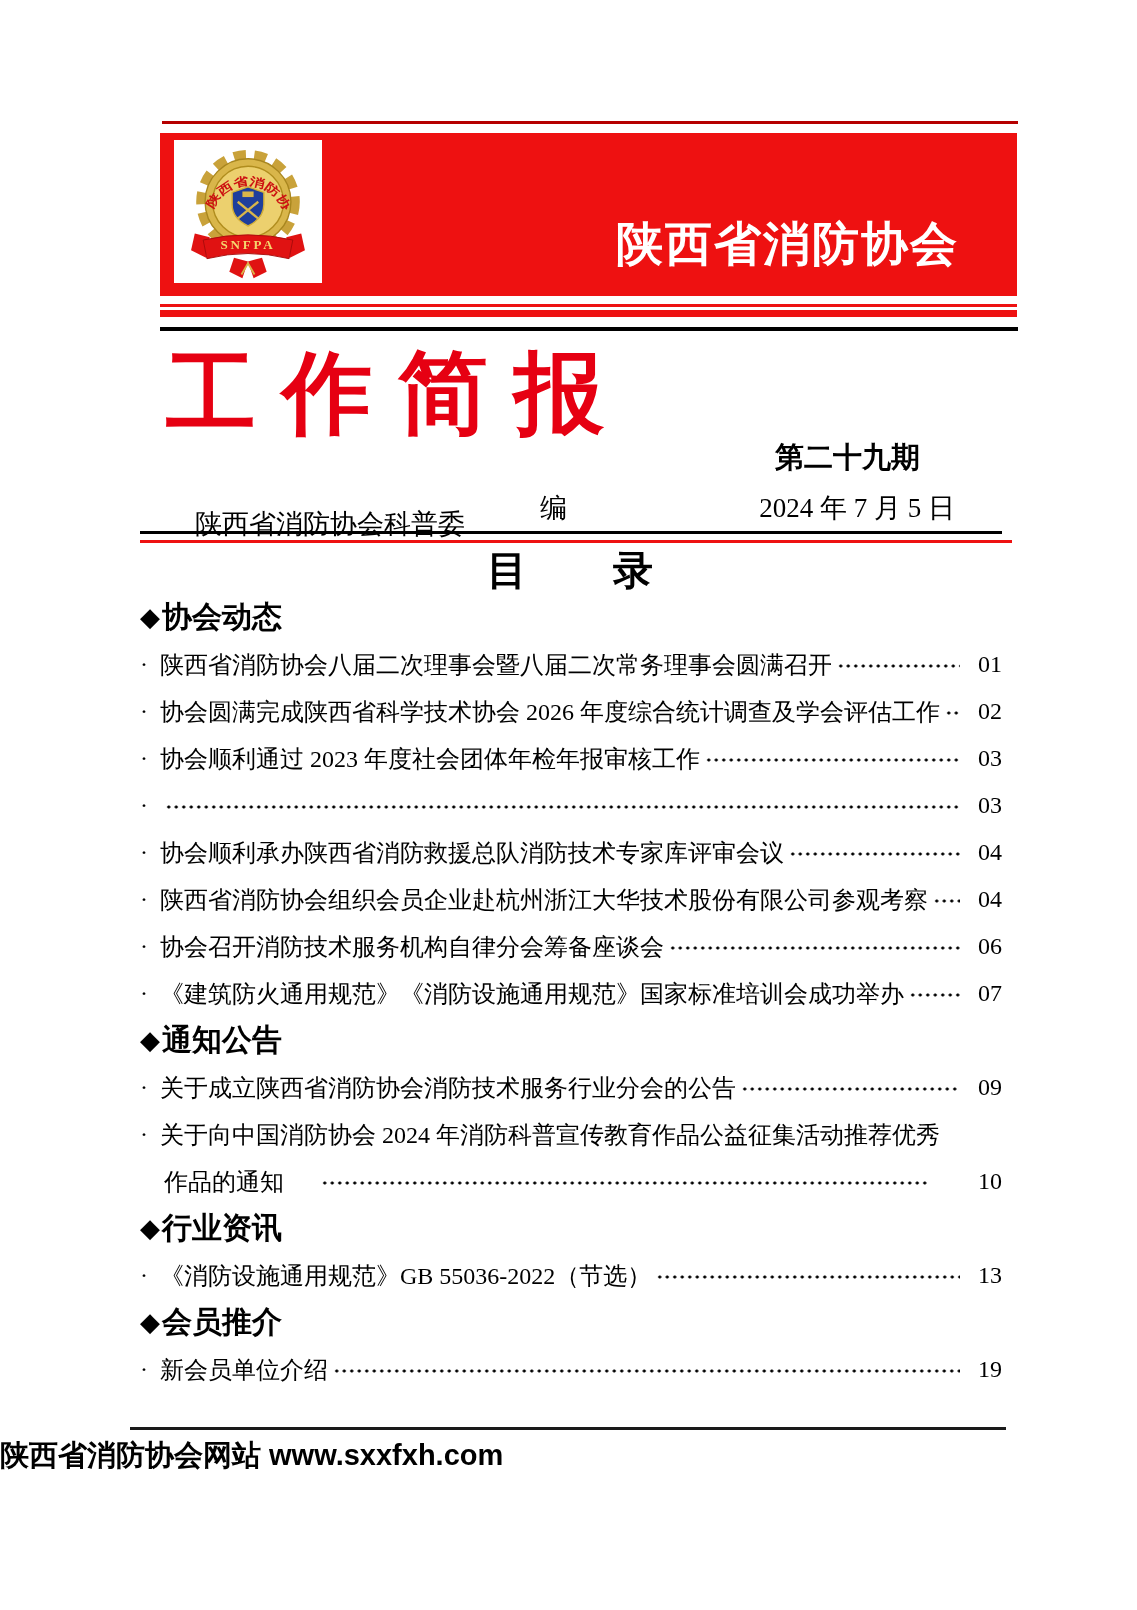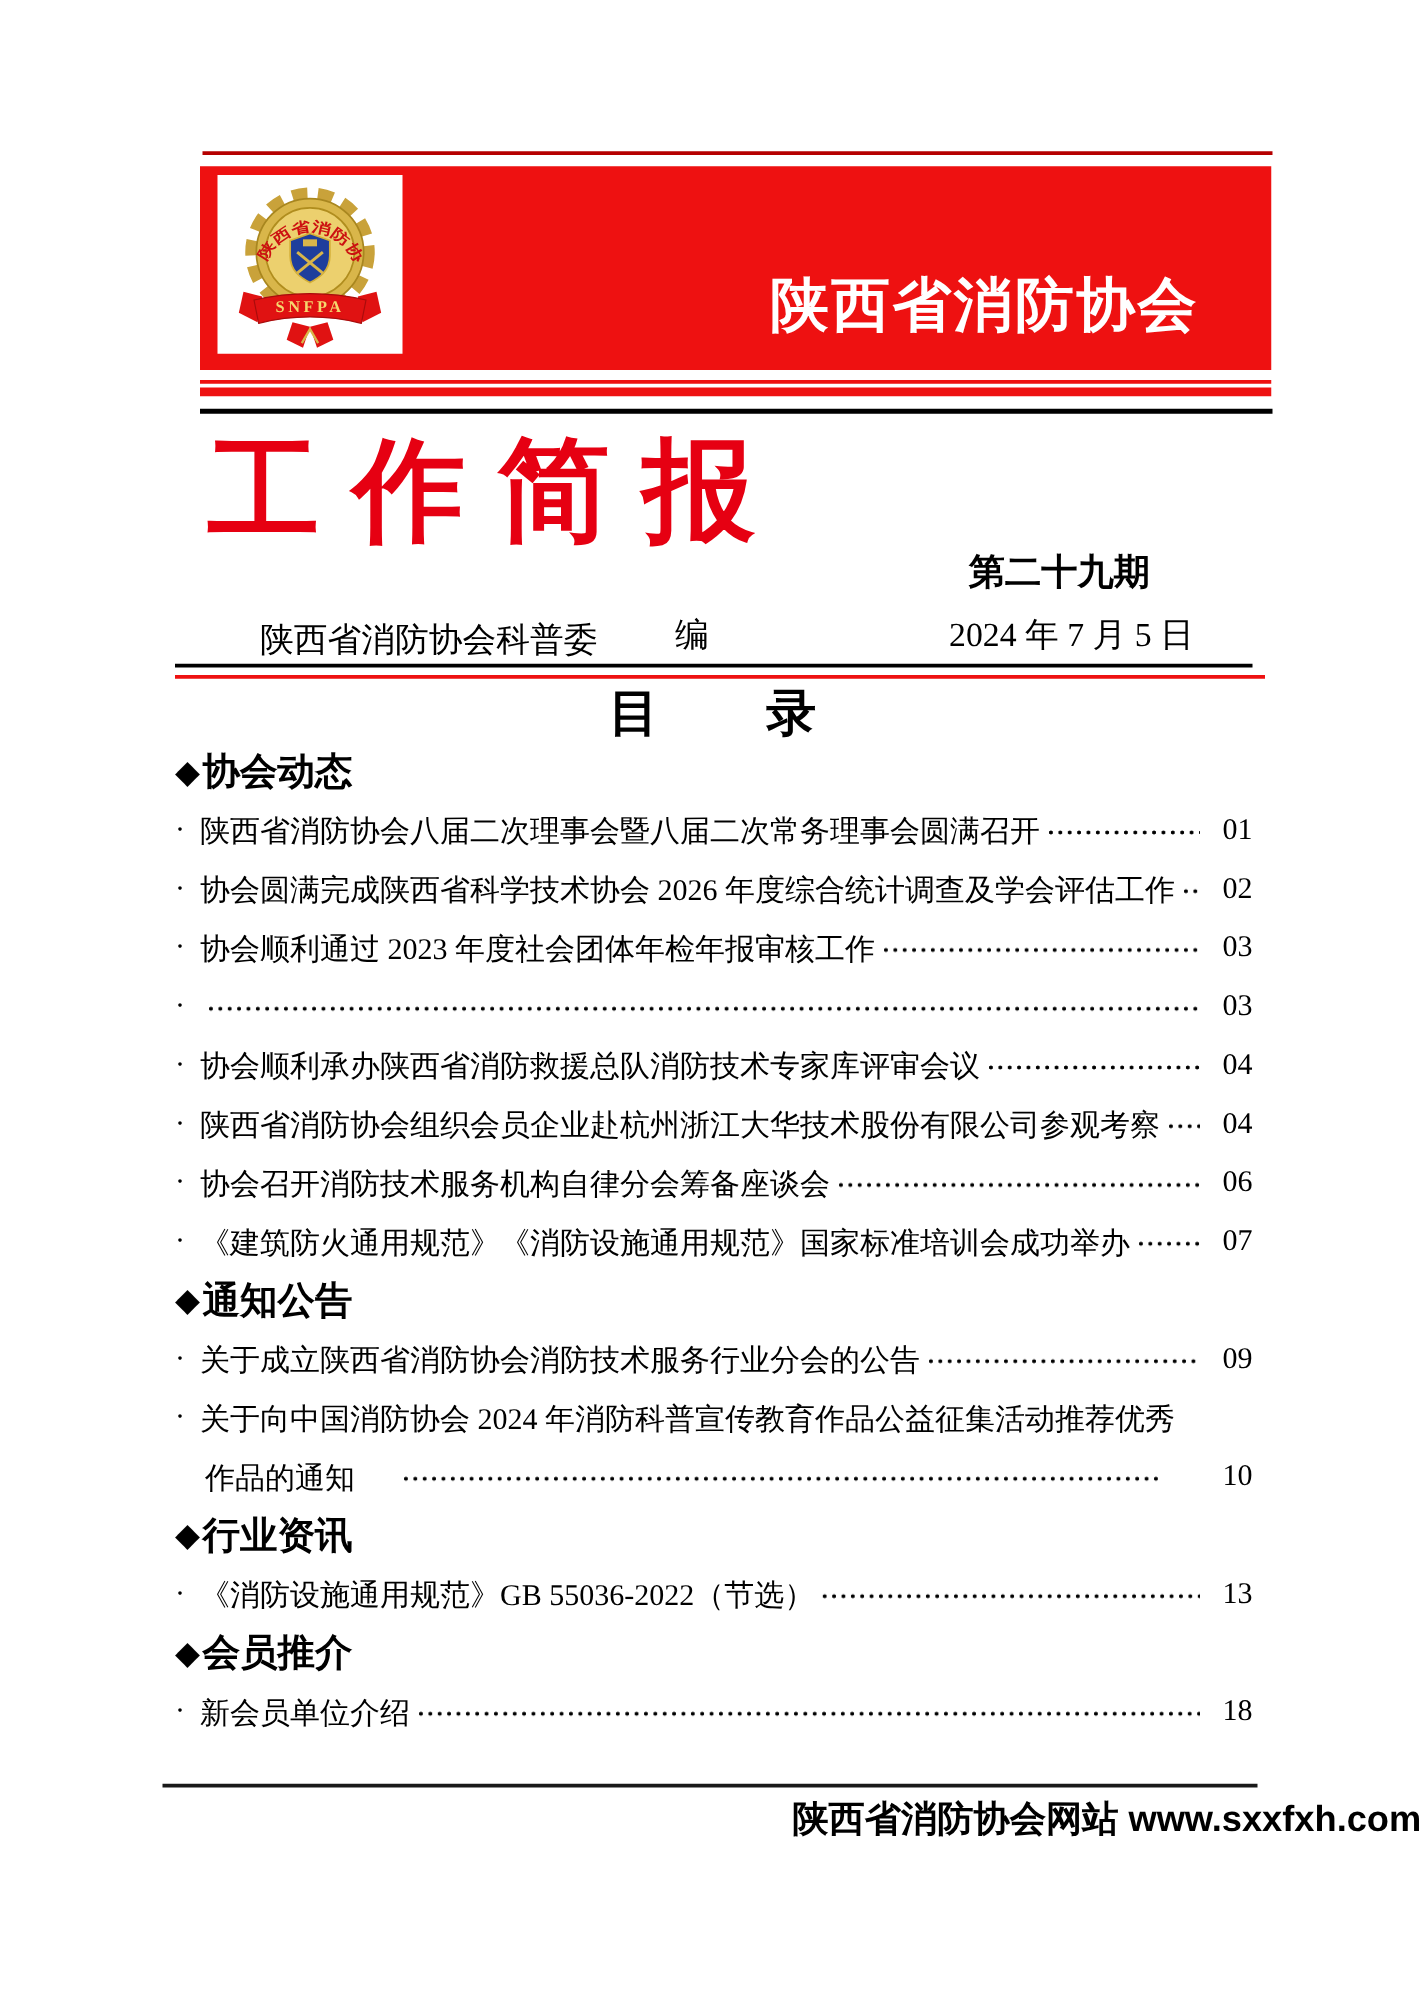--- a/index.html
+++ b/index.html
@@ -22,21 +22,21 @@
             display:flex;align-items:center;justify-content:center;}
   .banner-title{position:absolute;right:58px;bottom:20px;color:#fff;font-size:47px;font-weight:700;
                 font-family:"Liberation Sans","DejaVu Sans",sans-serif;letter-spacing:2px;white-space:nowrap;}
 
   
   .mast-title{position:absolute;left:166px;top:344px;font-size:90px;font-weight:900;color:#e60012;
               letter-spacing:26px;line-height:112px;white-space:nowrap;
               font-family:Liberation Mono, monospace;}
   .mast-issue{position:absolute;left:775px;top:418px;font-size:29px;font-weight:600;white-space:nowrap;margin-top:20px;}
   .editor-row{position:absolute;left:140px;top:490px;width:862px;height:38px;font-size:27px;}
-  .editor-row .editor{position:absolute;left:55px;top:4px;white-space:nowrap;margin-left:13px;}
+  .editor-row .editor{position:absolute;left:55px;top:16px;white-space:nowrap;}
   .editor-row .edit-label{position:absolute;left:400px;top:0;white-space:nowrap;}
   .editor-row .date{position:absolute;right:47px;top:0;white-space:nowrap;}
 
   
   .toc{position:absolute;left:140px;top:548px;width:862px;}
   .toc-heading{height:46px;line-height:46px;text-align:center;font-size:40px;font-weight:700;
                white-space:pre;letter-spacing:2px;}
   .toc-section{height:47px;display:flex;align-items:center;font-size:30px;font-weight:700;
                font-family:"Liberation Sans","DejaVu Sans",sans-serif;white-space:nowrap;}
   .toc-section .diamond{font-size:26px;margin-right:2px;}
@@ -45,21 +45,21 @@
   .toc-item .t{flex:0 0 auto;white-space:nowrap;}
   .toc-item .leader{flex:1 1 auto;min-width:0;height:26px;margin:2px 6px 0 5px;
       background-image:radial-gradient(circle,#000 1.3px,transparent 1.8px);
       background-size:7.5px 26px;background-repeat:repeat-x;background-position:0 50%;}
   .toc-item .pg{flex:0 0 auto;width:36px;text-align:right;font-size:24px;
                 font-family:"Liberation Serif",serif;}
   .toc-item.no-page .t{flex:1 1 auto;}
   .toc-item.wrap-cont{padding-left:24px;gap:32px;}
 
   
-  .footer-text{position:absolute;left:0;top:1436px;width:1137px;text-align:right;
+  .footer-text{position:absolute;left:0;top:1436px;width:1137px;text-align:left;
                font-size:29px;font-weight:700;
                font-family:"Liberation Sans","DejaVu Sans",sans-serif;}
 </style>
 </head>
 <body>
 
 <div class="page">
 
   <div class="rule rule-top"></div>
 
@@ -201,20 +201,20 @@
     </div>
 
     <div class="toc-section">
       <span class="diamond">◆</span>
       <span>会员推介</span>
     </div>
     <div class="toc-item">
       <span class="bullet">·</span>
       <span class="t">新会员单位介绍</span>
       <span class="leader"></span>
-      <span class="pg">18</span>
+      <span class="pg">19</span>
     </div>
   </div>
 
   <div class="rule rule-footer"></div>
   <div class="footer-text">陕西省消防协会网站 www.sxxfxh.com</div>
 
 </div>
 
 </body></html>

